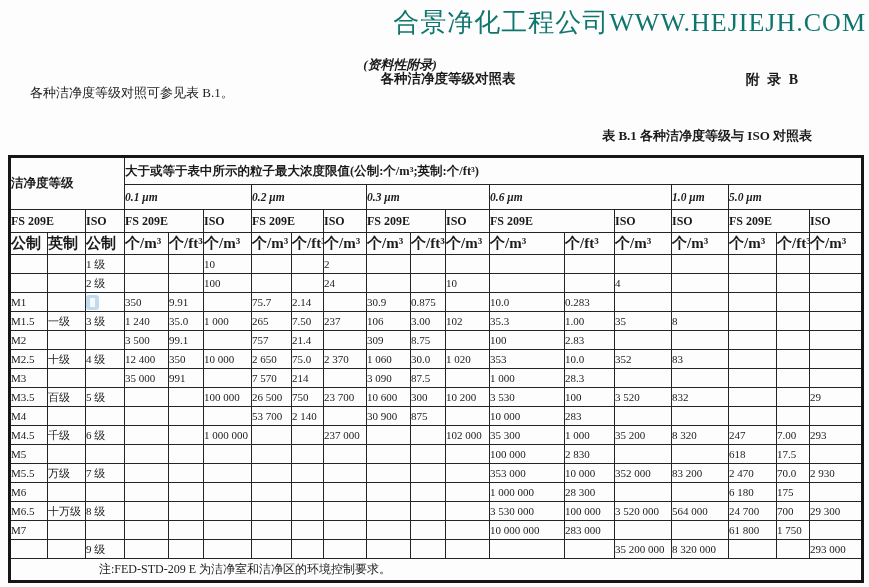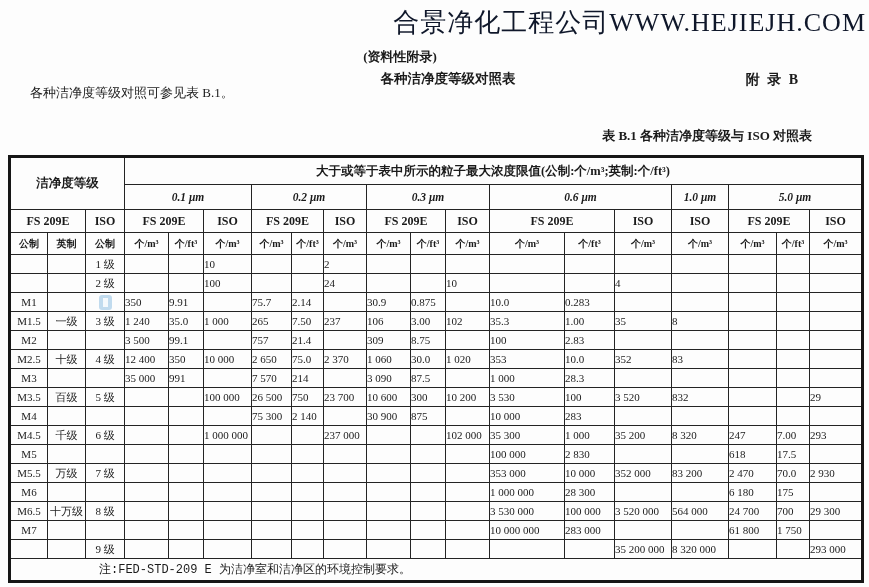--- a/index.html
+++ b/index.html
@@ -6,53 +6,53 @@
   body {
     width:869px; height:587px;
     background:#fdfdfd;
     color:#1b1b1b;
     font-family:"Liberation Serif", serif;
     position:relative;
     overflow:hidden;
   }
   .watermark {
     position:absolute; top:5px; right:3px;
-    font-size:26px; color:#0f172a;
+    font-size:26px; color:#0f766e;
     letter-spacing:1px; white-space:nowrap;
     font-family:"Liberation Serif", serif;
   }
   .t-appendix  { position:absolute; left:0; top:26px;  width:800px; text-align:right; font-weight:bold; font-size:14px; letter-spacing:2px;margin-top:45px; }
-  .t-sub       { position:absolute; left:0; top:48px;  width:800px; text-align:center; font-weight:bold; font-size:13px; }
+  .t-sub       { position:absolute; left:0; top:56px;  width:800px; text-align:center; font-weight:bold; font-size:13px;font-style:italic; }
   .t-heading   { position:absolute; left:0; top:70px;  width:800px; text-align:center; font-weight:bold; font-size:13.5px;padding-left:48px; }
   .t-para      { position:absolute; left:30px; top:84px; font-size:13px;text-align:center; }
   .t-caption   { position:absolute; left:12px; top:127px; width:800px; text-align:right; font-weight:bold; font-size:13px; }
 
   table.doc-table {
     position:absolute; left:8px; top:155px;
     width:853px;
     border-collapse:collapse;
     table-layout:fixed;
     border:3px solid #161616;
     background:#fdfdfd;
   }
   .doc-table th, .doc-table td {
     border:1.6px solid #242424;
     padding:0;
     overflow:hidden;
     white-space:nowrap;
   }
-  .doc-table thead th { font-weight:bold; text-align:center; }
+  .doc-table thead th { font-weight:bold; text-align:left; }
   tr.hr1 { height:28px; }  tr.hr1 th { font-size:12.5px; }
   tr.hr2 { height:25px;font-style:italic; }  tr.hr2 th { font-size:11.5px; }
   tr.hr3 { height:23px; }  tr.hr3 th { font-size:12px; }
-  tr.hr4 { height:22px; }  tr.hr4 th { font-size:10px; }
+  tr.hr4 { height:22px; }  tr.hr4 th { font-size:15px; }
   tbody tr { height:19px; }
   tbody td { font-size:11px; text-align:left; padding-left:4px; }
-  tbody td.cls { text-align:center; padding-left:0; }
-  tr.note-row { height:23px;font-family:Liberation Mono, monospace; }
+  tbody td.cls { text-align:left; padding-left:0; }
+  tr.note-row { height:23px; }
   tr.note-row td { font-size:12px; padding-left:88px; text-align:left; }
   .badge {
     display:inline-block; vertical-align:middle;
     width:13px; height:15px; border-radius:3px;
     position:relative; opacity:0.75;
   }
   .badge::after {
     content:""; position:absolute; left:4px; top:3px;
     width:5px; height:9px; background:#ffffff; opacity:.85;
   }
@@ -309,21 +309,21 @@
         <td></td>
         <td>29</td>
       </tr>
       <tr>
         <td class="cls">M4</td>
         <td class="cls"></td>
         <td class="cls"></td>
         <td></td>
         <td></td>
         <td></td>
-        <td>75 300</td>
+        <td>53 700</td>
         <td>2 140</td>
         <td></td>
         <td>30 900</td>
         <td>875</td>
         <td></td>
         <td>10 000</td>
         <td>283</td>
         <td></td>
         <td></td>
         <td></td>

